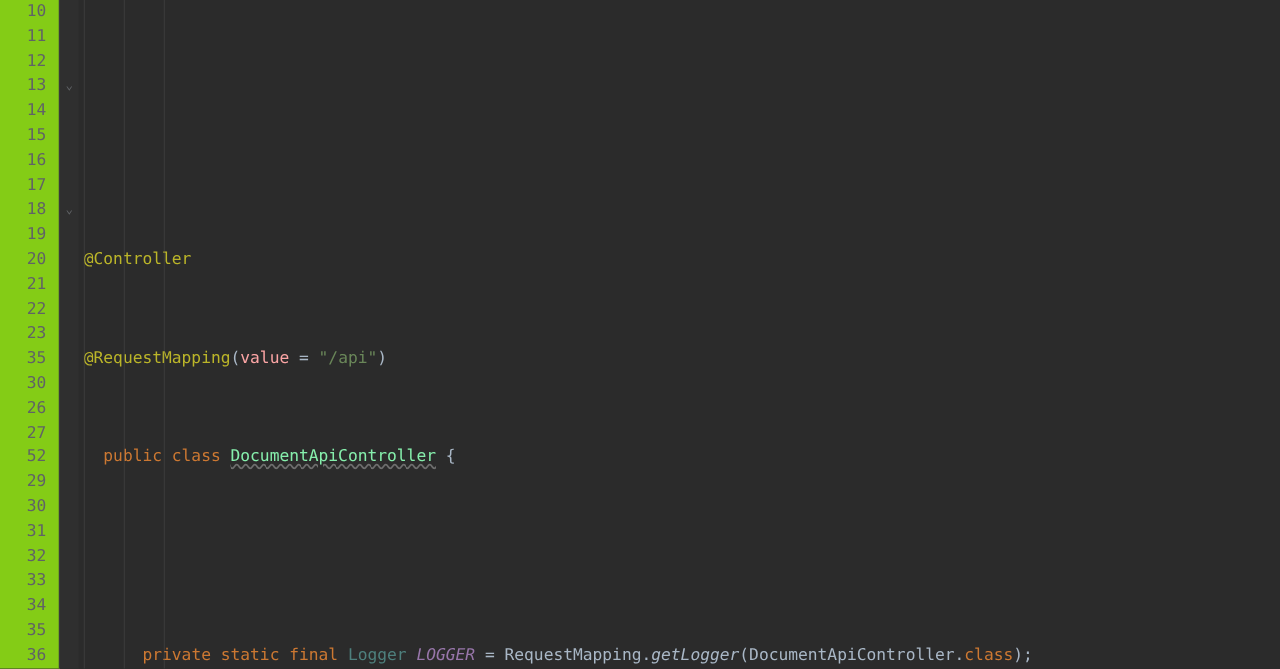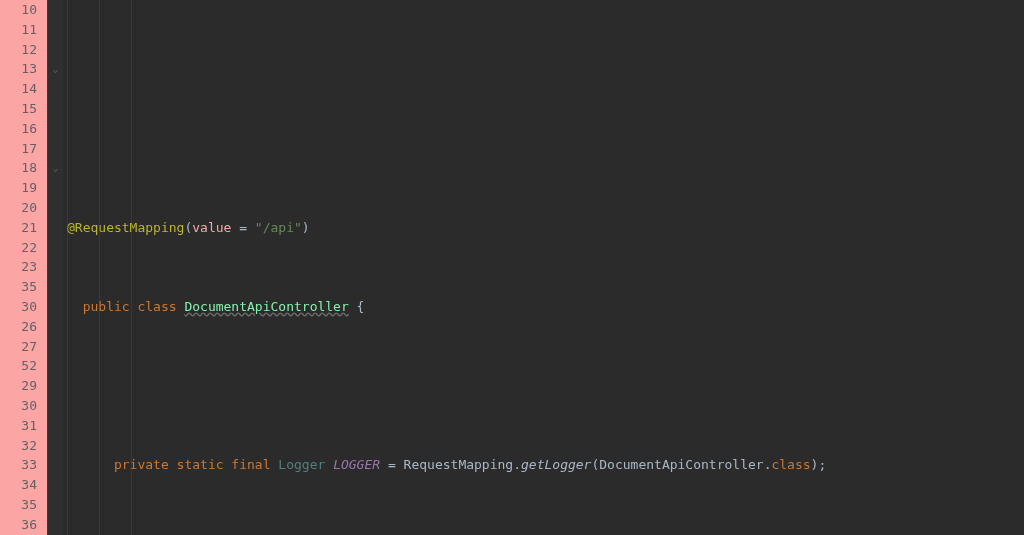--- a/index.html
+++ b/index.html
@@ -16,21 +16,21 @@
   }
   .editor {
     display: flex;
     width: 100%;
     height: 100%;
   }
   .gutter {
     width: 48px;
     text-align: right;
     color: #606366;
-    background: #fca5a5;
+    background: #84cc16;
     padding-right: 10px;
     box-sizing: border-box;
     user-select: none;
     border-right: 1px solid #3a3a3a;
     flex-shrink: 0;
   }
   .folds {
     width: 15px;
     background: #2f2f2f;
     flex-shrink: 0;
@@ -131,20 +131,21 @@
     <div class="line"></div>
     <div class="line"></div>
   </div>
   <div class="code">
     <div class="indent-guide" style="left:4px"></div>
     <div class="indent-guide" style="left:36px"></div>
     <div class="indent-guide" style="left:68px"></div>
 
     <div class="line"></div>
 
+    <div class="line"><span class="c-anno">@Controller</span></div>
 
     <div class="line"><span class="c-anno">@RequestMapping</span><span class="c-op">(</span><span class="c-hint">value </span><span class="c-op">= </span><span class="c-str">"/api"</span><span class="c-op">)</span></div>
 
     <div class="line">  <span class="c-kw">public class </span><span class="c-class u-squiggle">DocumentApiController</span><span> {</span></div>
 
     <div class="line"></div>
 
     <div class="line">      <span class="c-kw">private static final </span><span class="c-type">Logger</span><span class="c-field"> LOGGER </span><span>= </span><span>RequestMapping</span><span>.</span><span class="c-italmethod" style="">getLogger</span><span>(DocumentApiController.</span><span class="c-kw">class</span><span>);</span></div>
 
     

